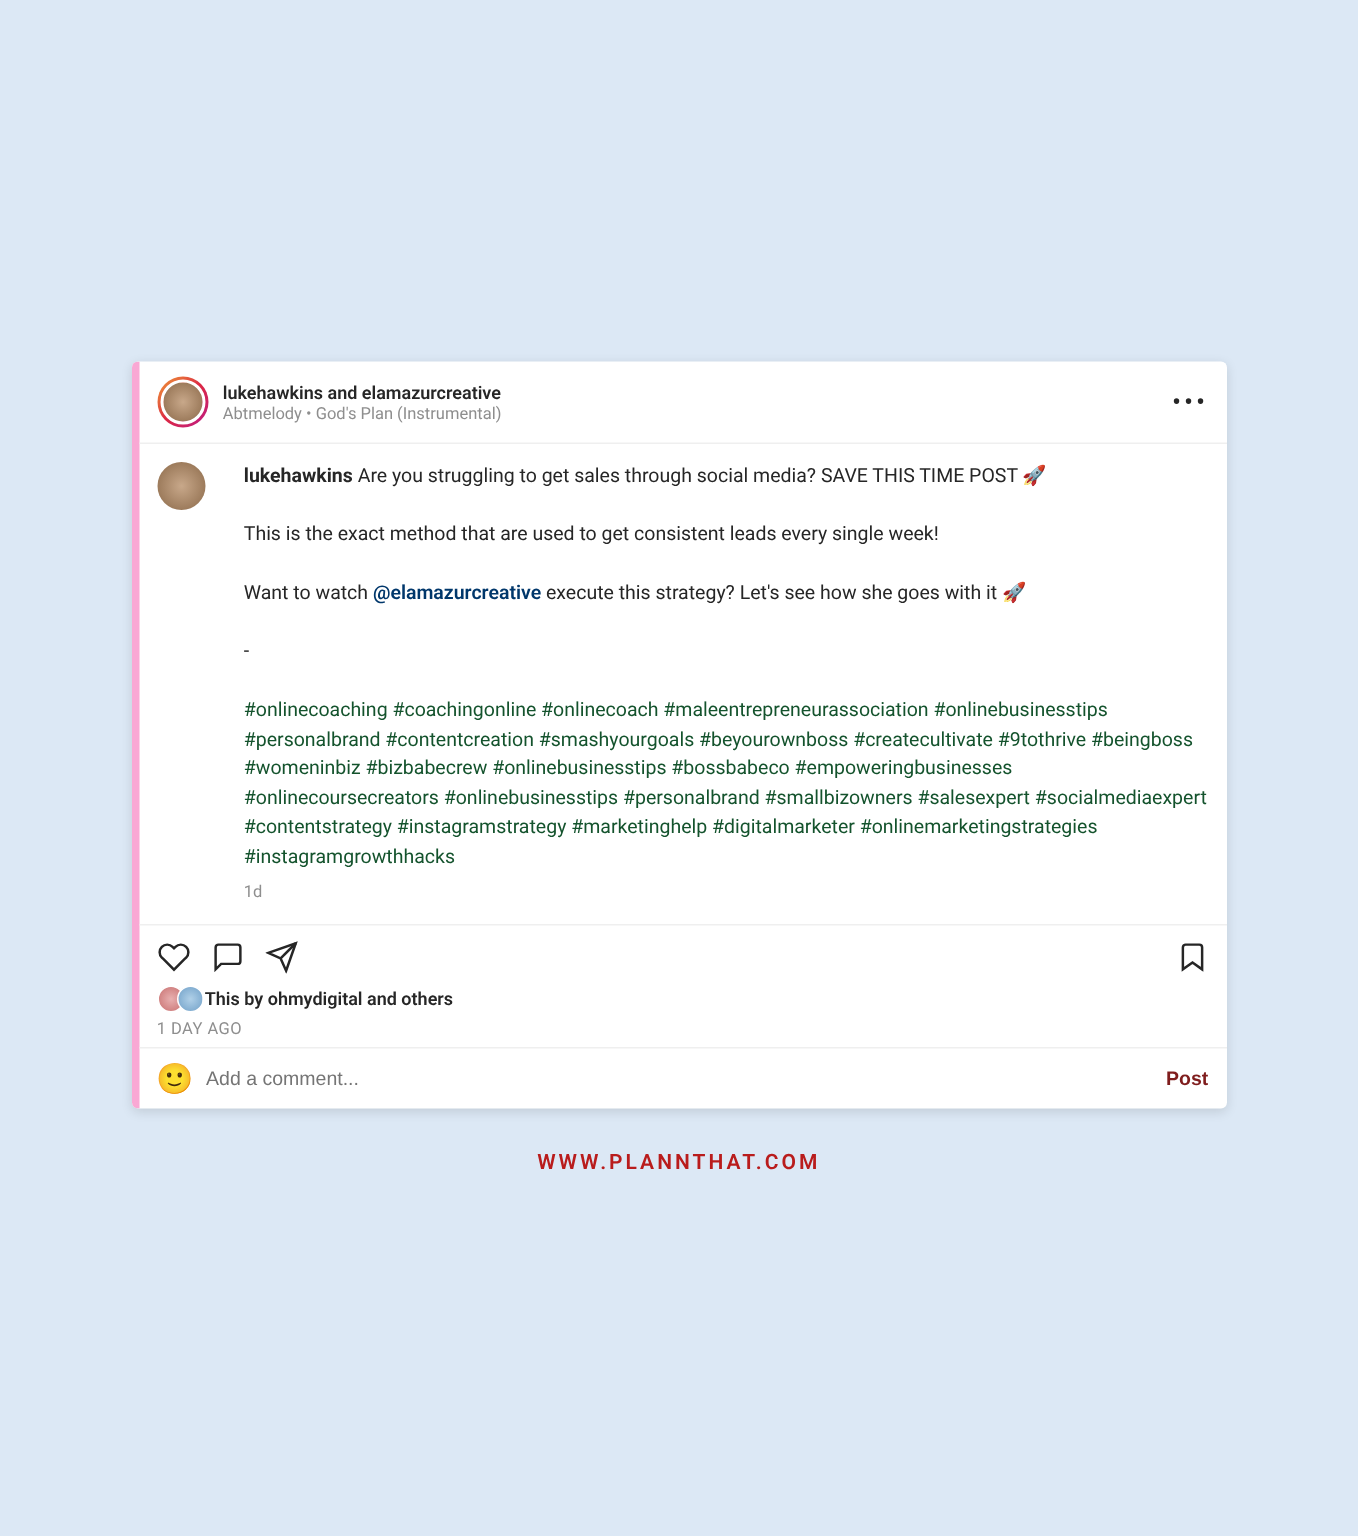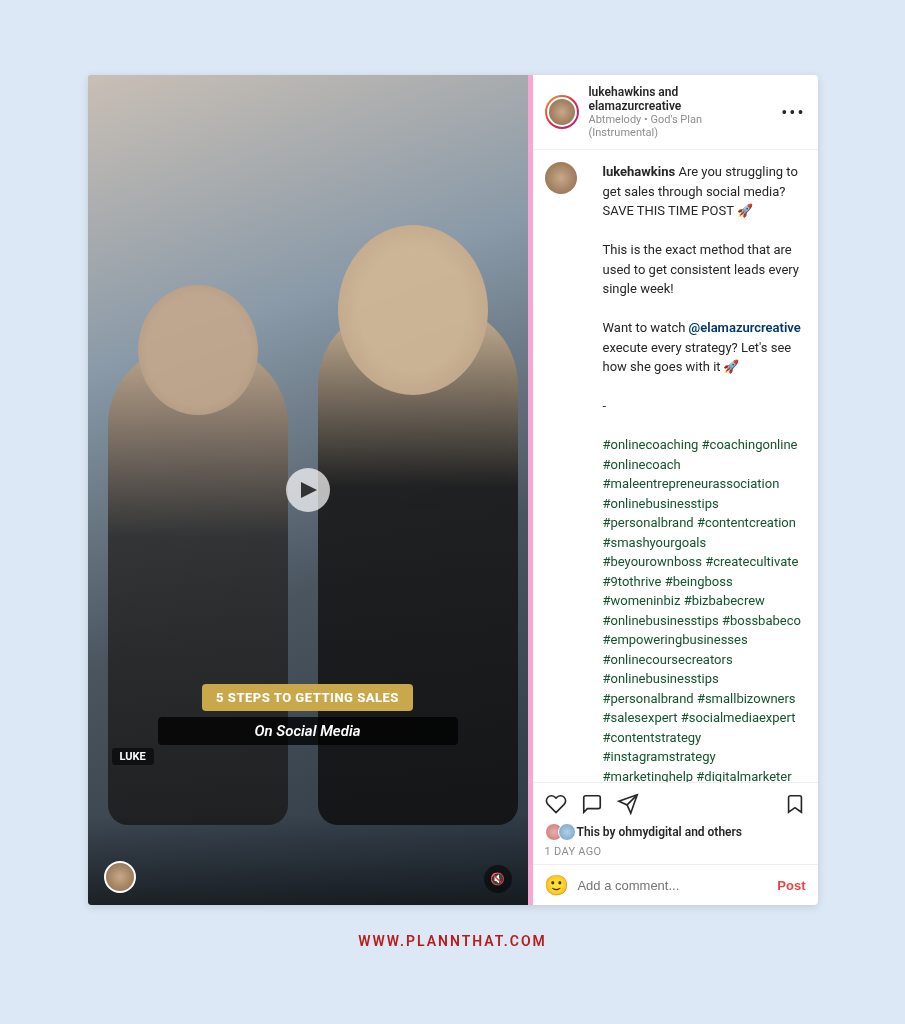--- a/index.html
+++ b/index.html
@@ -383,60 +383,40 @@
       border: none;
       outline: none;
       font-size: 13px;
       color: #8e8e8e;
       background: transparent;
     }
 
     .post-btn {
       font-size: 13px;
       font-weight: 700;
-      color: #ef4444;
+      color: #7f1d1d;
       cursor: pointer;
       background: none;
       border: none;
     }
 
     
     .footer-url {
       margin-top: 28px;
       font-size: 14px;
       font-weight: 600;
       color: #b91c1c;
       letter-spacing: 2px;
     }
   </style>
 </head>
 <body>
 
 <div class="instagram-card">
 
-  <div class="video-panel">
-    <div class="wall-bg"></div>
-    <div class="video-bg"></div>
-    <div class="person-left"></div>
-    <div class="person-right"></div>
-
-    <div class="play-button"></div>
-
-    <div class="title-overlay">
-      <div class="title-badge">5 STEPS TO GETTING SALES</div>
-      <div class="title-sub">On Social Media</div>
-    </div>
-
-    <div class="luke-label">LUKE</div>
-
-    <div class="video-bottom-bar">
-      <div class="avatar-circle-sm"></div>
-      <div class="mute-btn">🔇</div>
-    </div>
-  </div>
 
   <div class="comments-panel">
 
     <div class="post-header">
       <div class="header-avatar">
         <div class="header-avatar-inner"></div>
       </div>
       <div class="header-info">
         <div class="header-username">
           <span>lukehawkins</span><span> and </span><span>elamazurcreative</span>
@@ -449,21 +429,21 @@
     <div class="comments-scroll">
 
       <div class="post-caption">
         <div class="comment-avatar"></div>
         <div class="caption-text">
           <span class="caption-username">lukehawkins</span>
           <span> Are you struggling to get sales through social media? SAVE THIS TIME POST 🚀</span>
           <br><br>
           <span>This is the exact method that are used to get consistent leads every single week!</span>
           <br><br>
-          <span>Want to watch </span><span class="mention">@elamazurcreative</span><span> execute every strategy?
+          <span>Want to watch </span><span class="mention">@elamazurcreative</span><span> execute this strategy?
 Let's see how she goes with it 🚀</span>
           <br><br>
           <span>-</span>
           <br><br>
           <span class="hashtags">#onlinecoaching #coachingonline #onlinecoach #maleentrepreneurassociation #onlinebusinesstips #personalbrand #contentcreation #smashyourgoals #beyourownboss #createcultivate #9tothrive #beingboss #womeninbiz #bizbabecrew #onlinebusinesstips #bossbabeco #empoweringbusinesses #onlinecoursecreators #onlinebusinesstips #personalbrand #smallbizowners #salesexpert #socialmediaexpert #contentstrategy #instagramstrategy #marketinghelp #digitalmarketer #onlinemarketingstrategies #instagramgrowthhacks</span>
           <div class="post-time">1d</div>
         </div>
       </div>
 
     </div>

